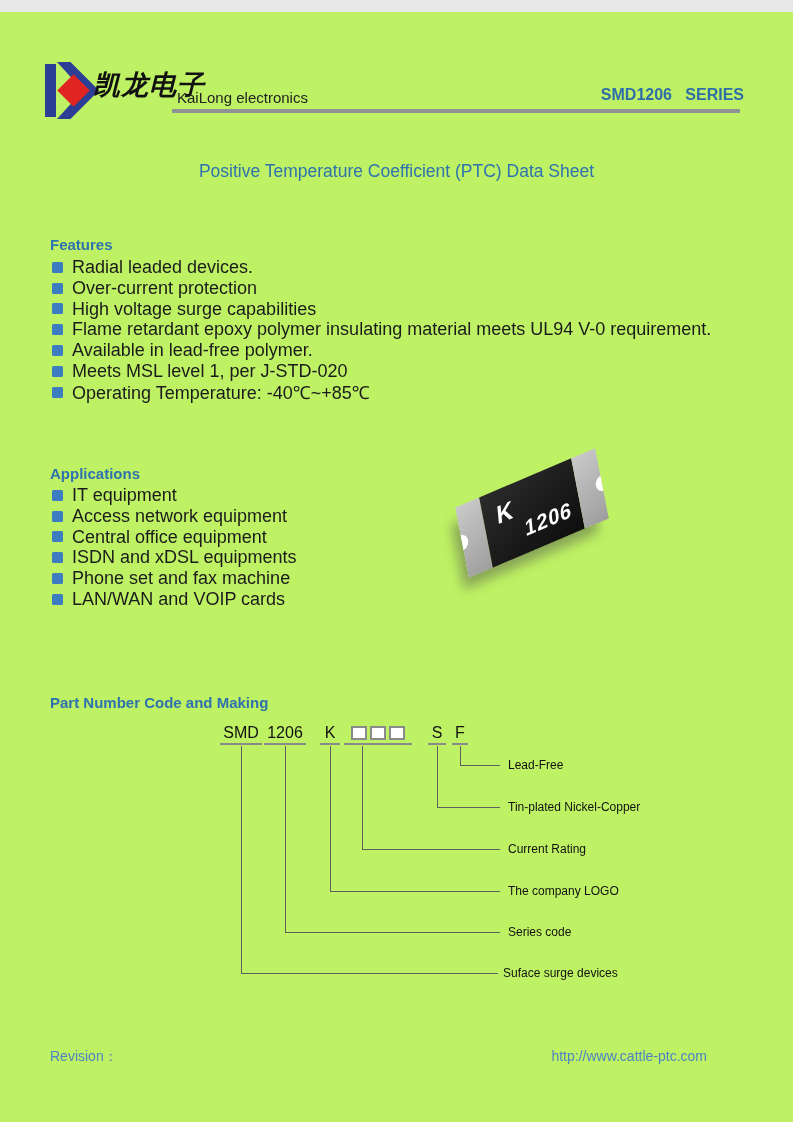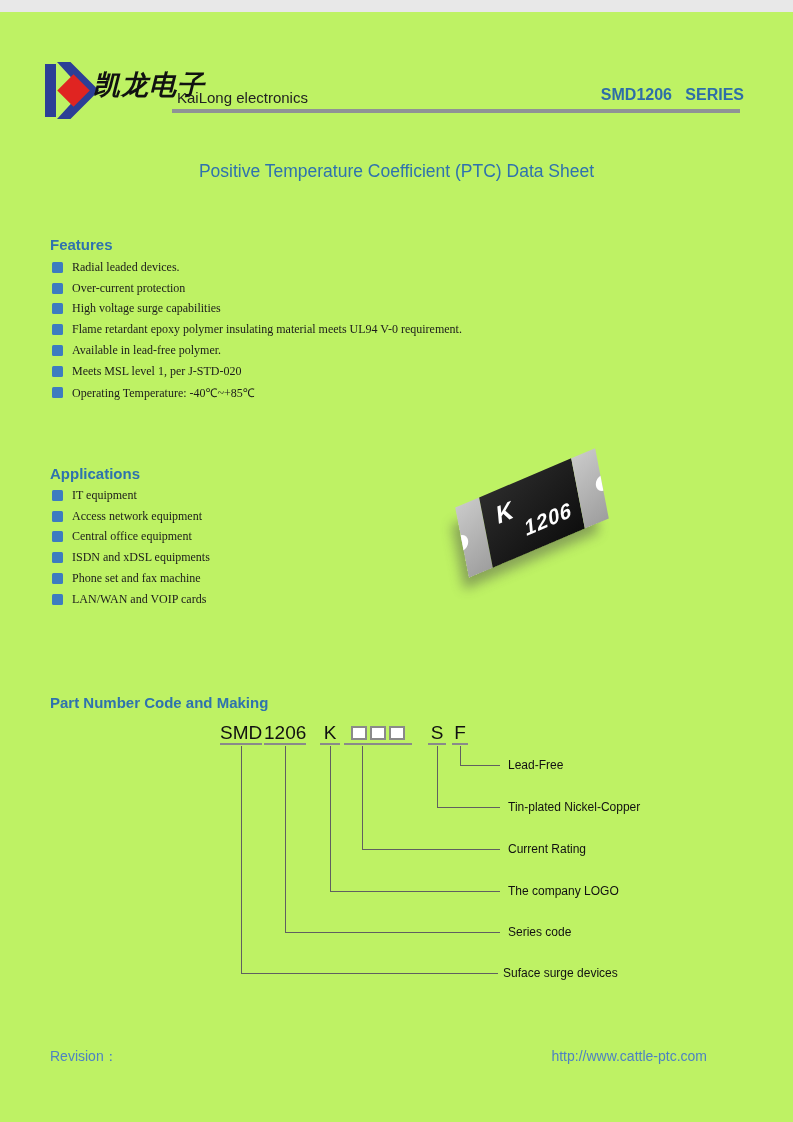--- a/index.html
+++ b/index.html
@@ -58,21 +58,21 @@
   .h-partnumber { left: 50px; top: 682px; }
 
   .bullet-list { position: absolute; left: 50px; }
   .list-features { top: 245px; }
   .list-applications { top: 473px; }
   .bullet-row { display: flex; align-items: center; height: 20.8px; }
   .bullet-sq {
     width: 11px; height: 11px; background: #3d7cc0; border-radius: 1.5px;
     margin: 0 9px 0 2px; flex: 0 0 auto;
   }
-  .bullet-text { font-size: 12px; color: #1b1b1b; white-space: nowrap; font-family: Liberation Serif, serif; }
+  .bullet-text { font-size: 18px; color: #1b1b1b; white-space: nowrap; }
 
   
   .chip-wrap { position: absolute; left: 444px; top: 450px; width: 178px; height: 104px; }
   .chip {
     position: absolute; left: 12px; top: 16px; width: 152px; height: 70px;
     transform: rotate(-23deg) skewX(-12deg);
     display: flex;
     box-shadow: -10px 12px 12px -3px rgba(70,70,70,0.45);
   }
   .chip-terminal { flex: 0 0 26px; background: linear-gradient(160deg, #c9c9c9, #9e9e9e); }
@@ -88,21 +88,21 @@
     padding-left: 14px;
   }
   .chip-mark-top { font-size: 24px; line-height: 24px; font-weight: bold; transform: skewX(-6deg); }
   .chip-mark-bottom { font-size: 21px; line-height: 22px; font-weight: bold; letter-spacing: 1px;
     margin-left: 26px; transform: skewX(-6deg); }
 
   
   .seg {
     position: absolute; top: 711px; height: 22px;
     border-bottom: 2px solid #8a8a8a;
-    font-size: 19px; color: #111; text-align: center; line-height: 19px;
+    font-size: 16px; color: #111; text-align: center; line-height: 19px;
   }
   .seg-smd   { left: 220px; width: 42px; }
   .seg-1206  { left: 264px; width: 42px; }
   .seg-k     { left: 320px; width: 20px; }
   .seg-boxes { left: 344px; width: 68px; }
   .seg-s     { left: 428px; width: 18px; }
   .seg-f     { left: 452px; width: 16px; }
   .code-box {
     display: inline-block; width: 16px; height: 14px;
     border: 2px solid #8a8a8a; background: #fff;

